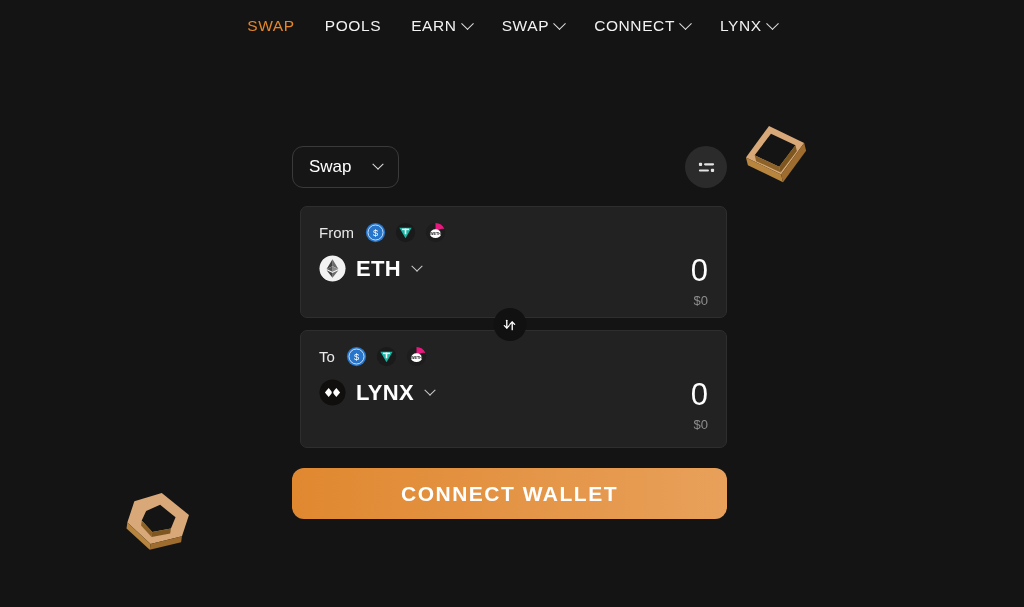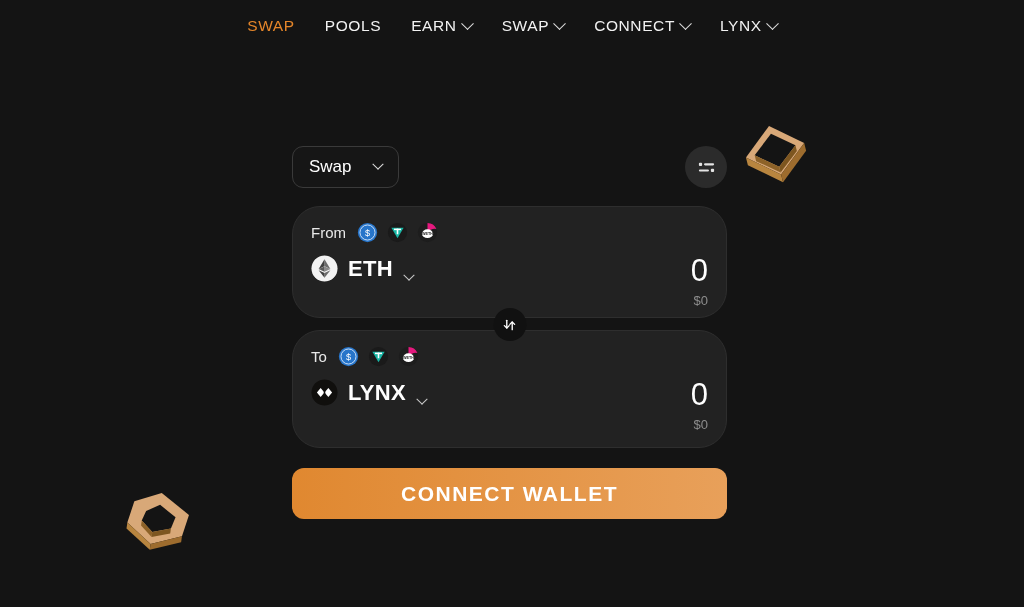--- a/index.html
+++ b/index.html
@@ -45,36 +45,37 @@
   .mode-select .chev { width: 8px; height: 8px; opacity: .85; }
 
   .settings-btn {
     width: 42px; height: 42px; border-radius: 50%;
     background: #2b2b2b; border: none;
     display: flex; align-items: center; justify-content: center; cursor: pointer;
   }
 
   .token-card {
     position: relative;
-    background: #222222; border: 1px solid #2e2e2e; border-radius: 28px;
+    background: #222222; border: 1px solid #2e2e2e; border-radius: 7px;
     padding: 14px 18px 0 18px;
+    margin-left: 8px;
   }
   .card-from { height: 112px; }
   .card-to { height: 118px; margin-top: 12px; }
 
   .card-top { display: flex; align-items: center; gap: 9px; height: 22px; }
   .card-label { font-size: 15px; color: #e9e9e9; margin-right: 2px; }
 
   .chip { width: 21px; height: 21px; border-radius: 50%; display:block; }
 
   .card-body {
     display: flex; align-items: flex-start; justify-content: space-between;
     margin-top: 12px;
   }
-  .token-pick { display: flex; align-items: flex-end; gap: 10px; cursor: pointer; }
+  .token-pick { display: flex; align-items: center; gap: 10px; cursor: pointer; }
   .token-icon { width: 27px; height: 27px; border-radius: 50%; display:block; }
   .token-sym { font-size: 22px; font-weight: 600; color: #fff; letter-spacing: .3px; }
   .token-pick .chev { width: 8px; height: 8px; color:#dcdcdc; margin-left: 2px; }
 
   .amount-wrap { text-align: right; }
   .amount {
     font-size: 31px; color: #ffffff; font-weight: 400; line-height: 1.05;
     background: transparent; border: none; text-align: right; width: 180px;
     font-family: "Liberation Sans", sans-serif; outline: none; padding: 0;
   }

